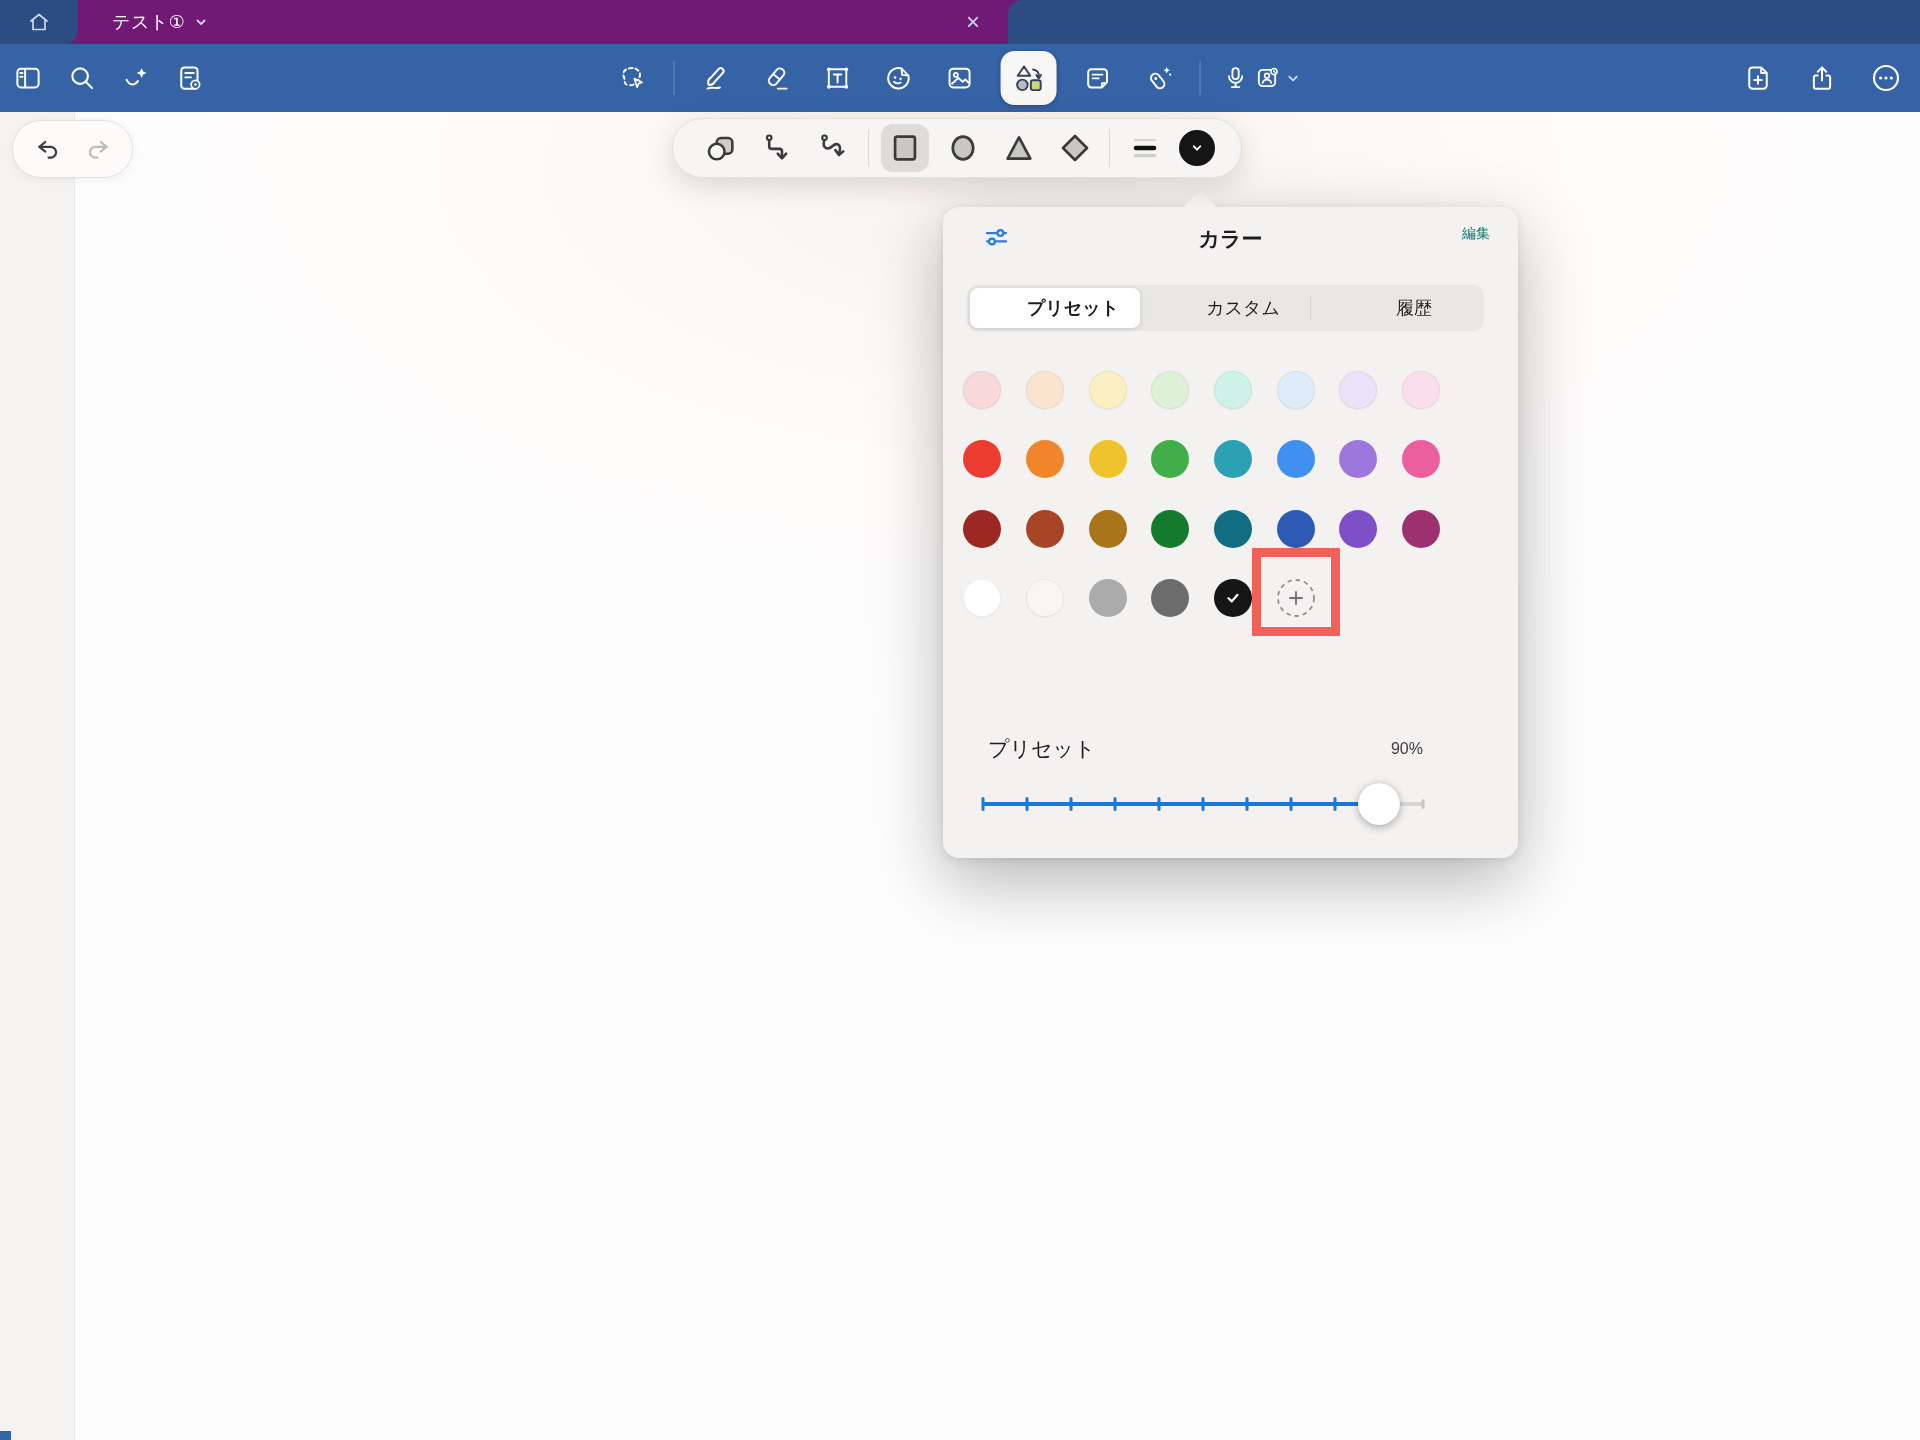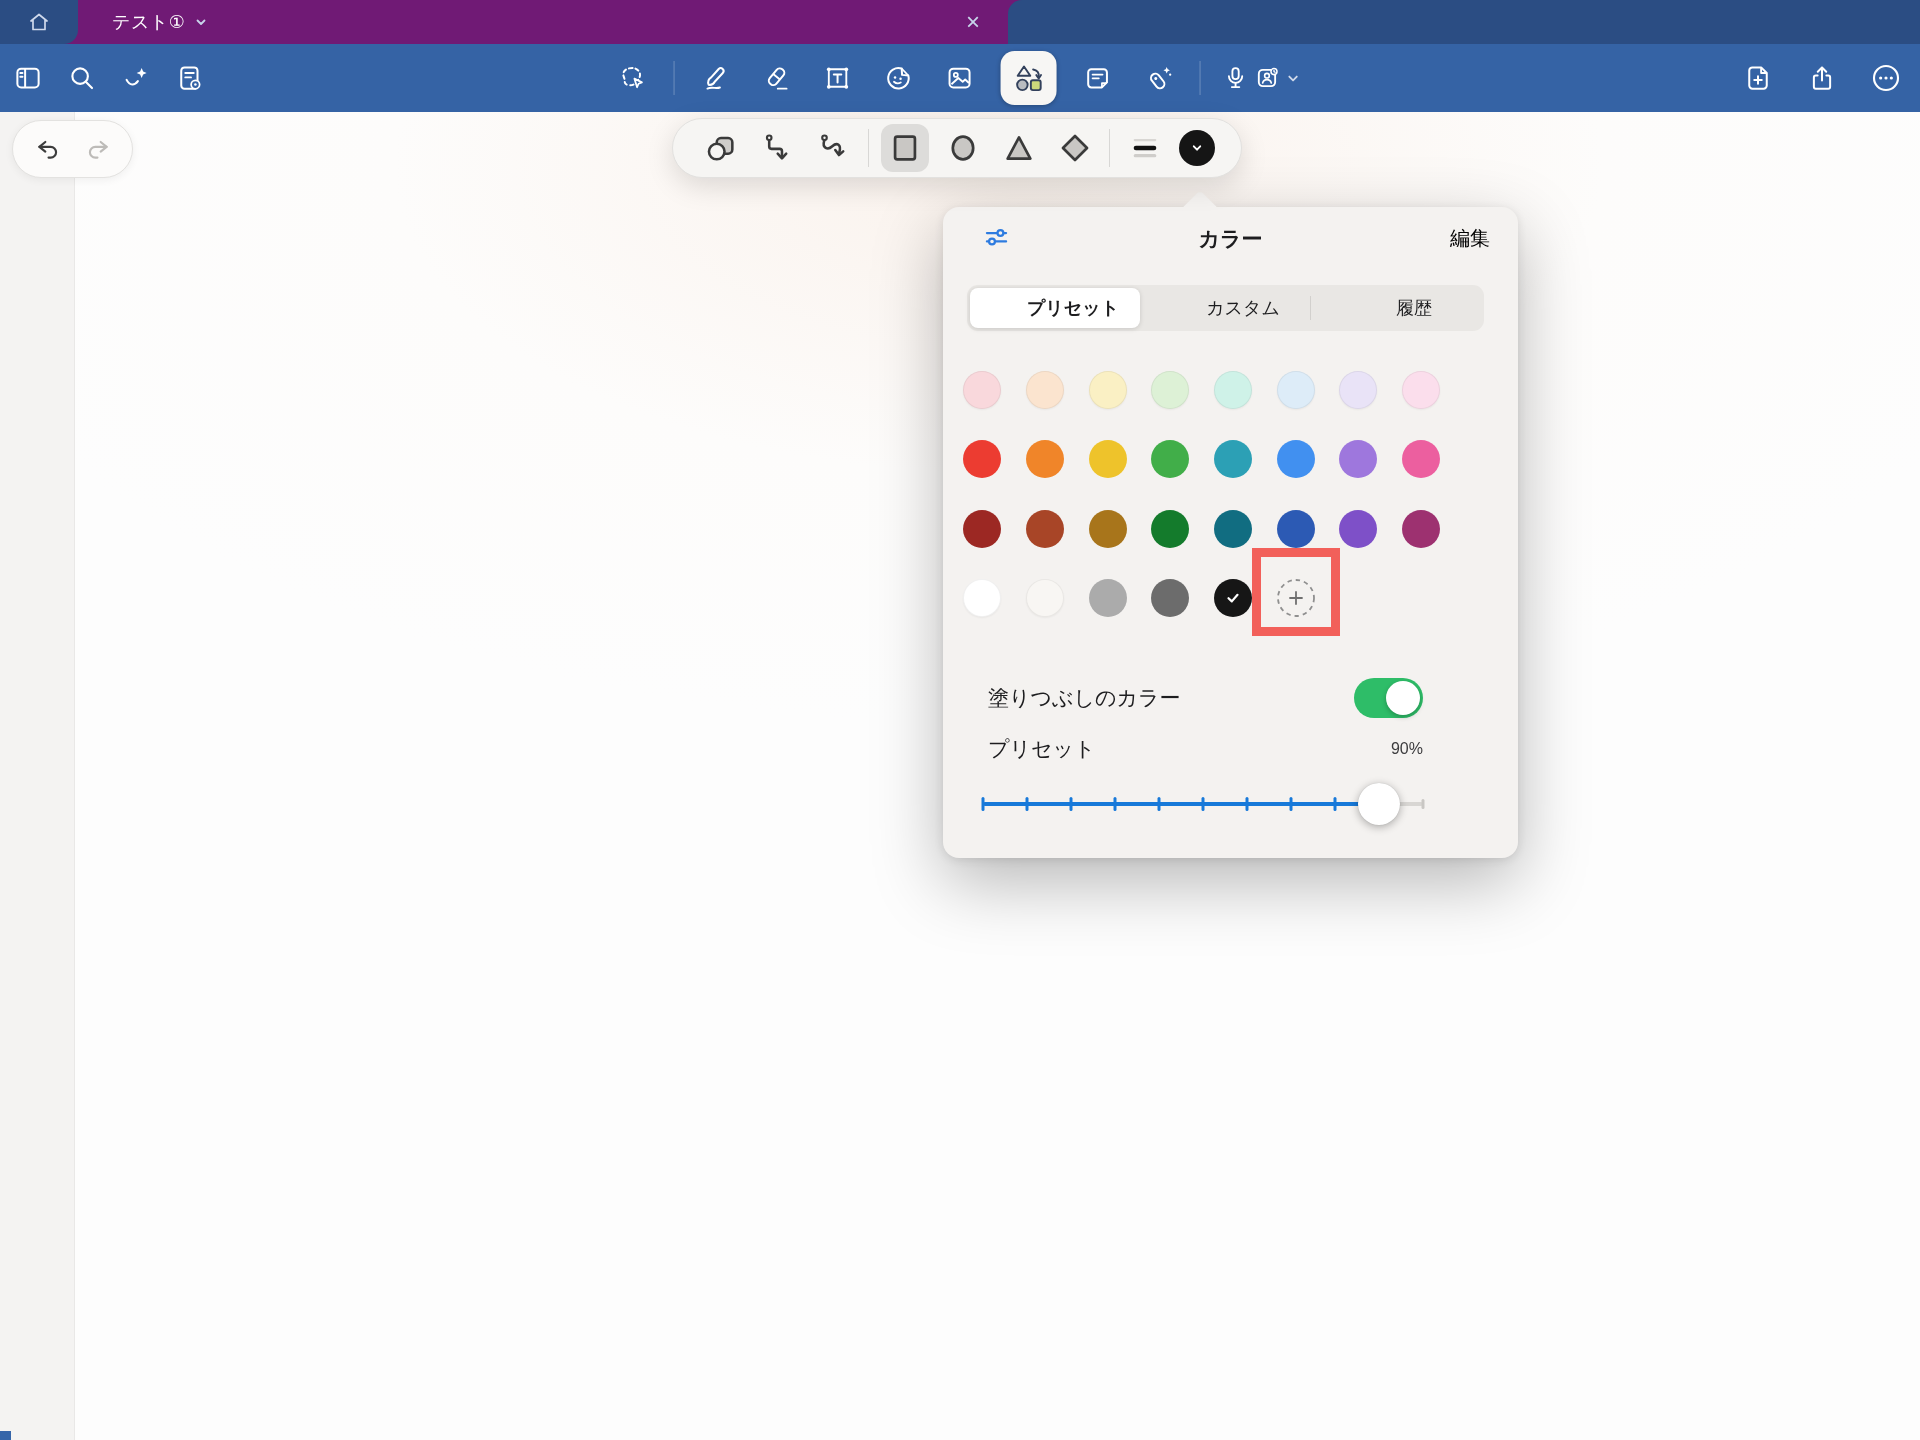--- a/index.html
+++ b/index.html
@@ -52,21 +52,21 @@
 
   
   .popup { position:absolute; left:943px; top:207px; width:575px; height:651px; background:#f4f2f0;
            border-radius:16px; box-shadow:0 24px 70px rgba(0,0,0,.28), 0 2px 10px rgba(0,0,0,.10); z-index:4; }
   .popup-caret { position:absolute; left:243px; top:-11px; width:28px; height:28px; background:#f4f2f0;
                  transform:rotate(45deg); border-radius:5px; }
   .popup-header { position:absolute; left:0; top:14px; width:100%; height:32px; }
   .popup-title { position:absolute; left:0; width:100%; text-align:center; top:4px; font-size:21px;
                  font-weight:700; color:#1d1d1f; }
   .popup-tune { position:absolute; left:40px; top:3px; }
-  .popup-edit { position:absolute; right:28px; top:4px; font-size:20px; color:#000000; }
+  .popup-edit { position:absolute; right:28px; top:4px; font-size:14px; color:#0f766e; }
 
   .seg { position:absolute; left:24px; top:78px; width:517px; height:46px; background:#e9e7e4;
          border-radius:11px; display:flex; align-items:center; padding:3px; }
   .seg-item { flex:1; height:40px; display:flex; align-items:center; justify-content:center;
               font-size:18px; color:#1d1d1f; border-radius:8px; position:relative;padding-left:36px; }
   .seg-item.selected { background:#fff; box-shadow:0 1px 5px rgba(0,0,0,.14); font-weight:600; }
   .seg-sep { width:1px; height:24px; background:#d2d0cd; }
 
   .swatch-grid { position:absolute; left:8px; top:148px; display:grid;
                  grid-template-columns:repeat(8,62.7px); grid-auto-rows:69.5px; }
@@ -461,26 +461,20 @@
         <div class="add-circle">
           <svg width="44" height="44" viewBox="0 0 44 44">
             <circle cx="22" cy="22" r="18" fill="none" stroke="#8f8f8f" stroke-width="1.8" stroke-dasharray="4.4 4"></circle>
             <path d="M22 16 V28 M16 22 H28" stroke="#6f6f6f" stroke-width="1.8" stroke-linecap="round"></path>
           </svg>
         </div>
       </div>
     </div>
   <div class="annotation-box" style="border-color: rgb(242, 96, 90);"></div>
 
-  <div class="fill-row">
-    <div class="fill-label">塗りつぶしのカラー</div>
-    <div class="toggle" style="background: rgb(46, 189, 104);">
-      <div class="toggle-knob"></div>
-    </div>
-  </div>
 
   <div class="opacity-label">プリセット</div>
   <div class="opacity-value">90%</div>
 
   <div class="slider">
     <div class="slider-track"></div>
     <div class="slider-fill" style="width: 90%; background: rgb(23, 121, 217);"></div>
     <div class="slider-thumb" style="left: 90%;"></div>
   <div class="slider-tick" style="left: 0%; background: rgb(23, 121, 217);"></div>
       <div class="slider-tick" style="left: 10%; background: rgb(23, 121, 217);"></div>

